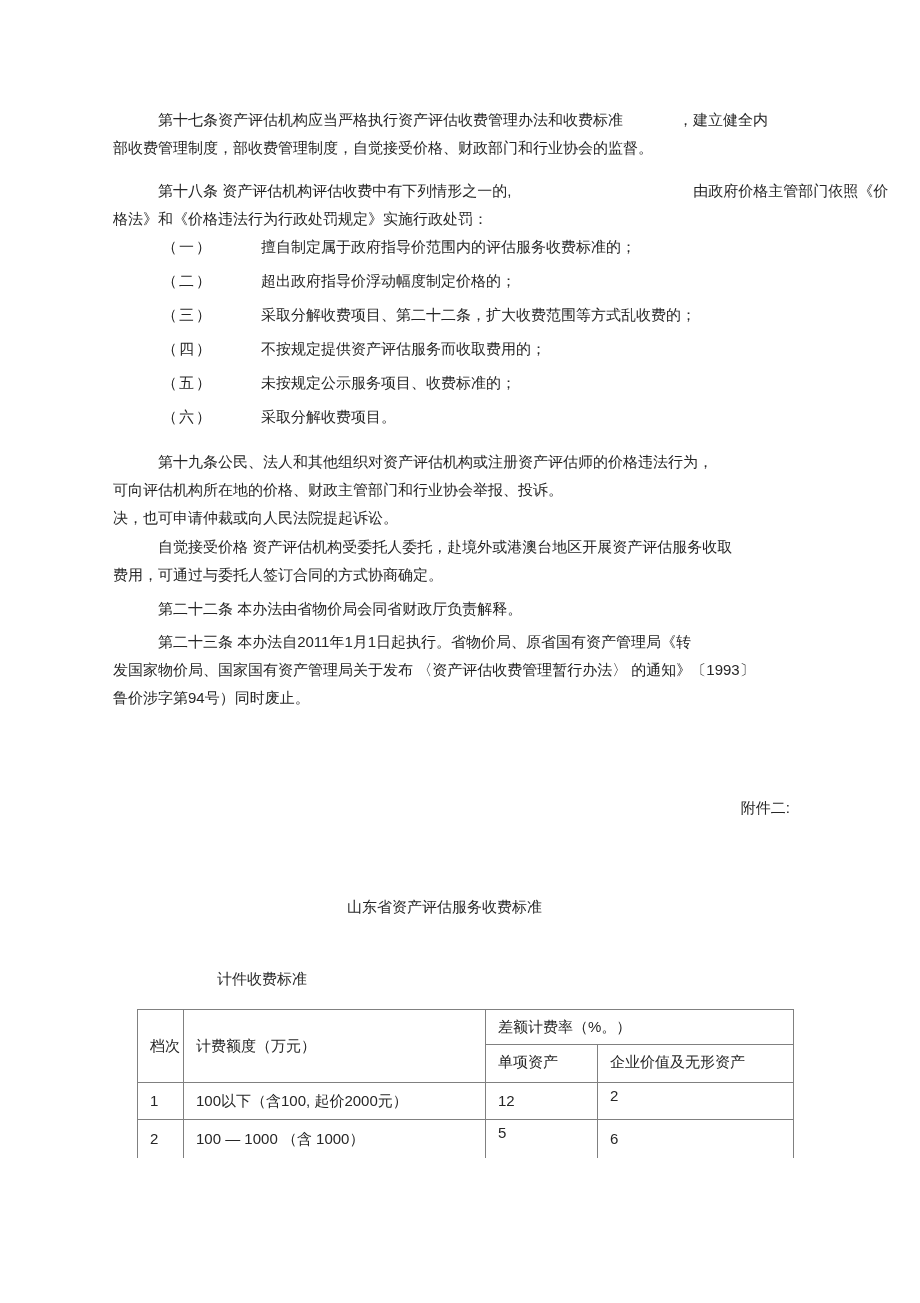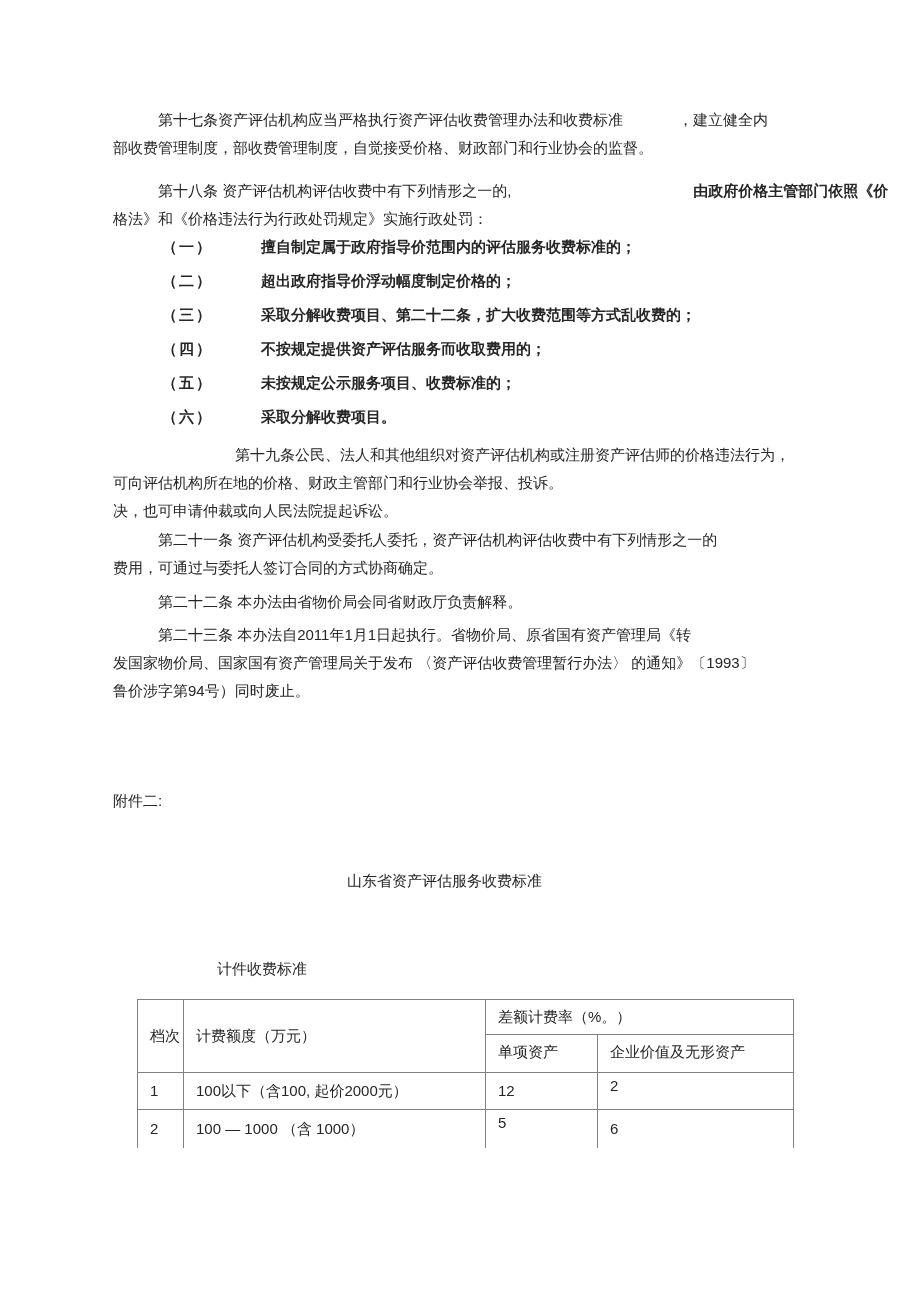--- a/index.html
+++ b/index.html
@@ -13,32 +13,32 @@
     color:#262626;
     font-family:"Liberation Sans","DejaVu Sans",sans-serif;
     font-size:15px;
     line-height:28px;
   }
   .doc { padding:106px 35px 0 113px; }
   .line { white-space:nowrap; }
   .indent { padding-left:45px; }
   .indent-sm { padding-left:38px; }
   .gap-a { margin-left:55px; }
-  .gap-b { margin-left:182px;font-weight:bold; }
+  .gap-b { margin-left:182px; }
   .m1  { margin-top:1px; }
   .m3  { margin-top:5px; }
   .m6  { margin-top:6px; }
-  .m7  { margin-top:10px;text-align:right; }
+  .m7  { margin-top:17px; }
   .m15 { margin-top:15px; }
-  .list { padding-left:49px;font-weight:bold; }
+  .list { padding-left:49px; }
   .list .li-label { letter-spacing:2px; }
   .list .li-text { margin-left:48px; }
-  .attach-label { margin-top:82px; }
-  .attach-title { margin-top:52px; margin-left:234px; }
-  .table-caption { margin-top:60px; margin-left:104px; }
+  .attach-label { margin-top:82px;text-align:right; }
+  .attach-title { margin-top:71px; margin-left:234px; }
+  .table-caption { margin-top:44px; margin-left:104px; }
   .fee-table {
     margin-top:16px;
     margin-left:24px;
     border-collapse:collapse;
     table-layout:fixed;
     width:656px;
     font-size:15px;
   }
   .fee-table td {
     border:1px solid #808080;
@@ -69,21 +69,21 @@
     <div class="line list m6"><span class="li-label">（三）</span><span class="li-text">采取分解收费项目、第二十二条，扩大收费范围等方式乱收费的；</span></div>
     <div class="line list m6"><span class="li-label">（四）</span><span class="li-text">不按规定提供资产评估服务而收取费用的；</span></div>
     <div class="line list m6"><span class="li-label">（五）</span><span class="li-text">未按规定公示服务项目、收费标准的；</span></div>
     <div class="line list m6"><span class="li-label">（六）</span><span class="li-text">采取分解收费项目。</span></div>
 
     <div class="line indent m7">第十九条公民、法人和其他组织对资产评估机构或注册资产评估师的价格违法行为，</div>
     <div class="line">可向评估机构所在地的价格、财政主管部门和行业协会举报、投诉。</div>
 
     <div class="line">决，也可申请仲裁或向人民法院提起诉讼。</div>
 
-    <div class="line indent m1">第二十一条 资产评估机构受委托人委托，资产评估机构评估收费中有下列情形之一的</div>
+    <div class="line indent m1">自觉接受价格 资产评估机构受委托人委托，赴境外或港澳台地区开展资产评估服务收取</div>
     <div class="line">费用，可通过与委托人签订合同的方式协商确定。</div>
 
     <div class="line indent m6">第二十二条 本办法由省物价局会同省财政厅负责解释。</div>
 
     <div class="line indent m3">第二十三条 本办法自2011年1月1日起执行。省物价局、原省国有资产管理局《转</div>
     <div class="line">发国家物价局、国家国有资产管理局关于发布 〈资产评估收费管理暂行办法〉 的通知》〔1993〕</div>
     <div class="line">鲁价涉字第94号）同时废止。</div>
 
     <div class="line attach-label">附件二:</div>
 

